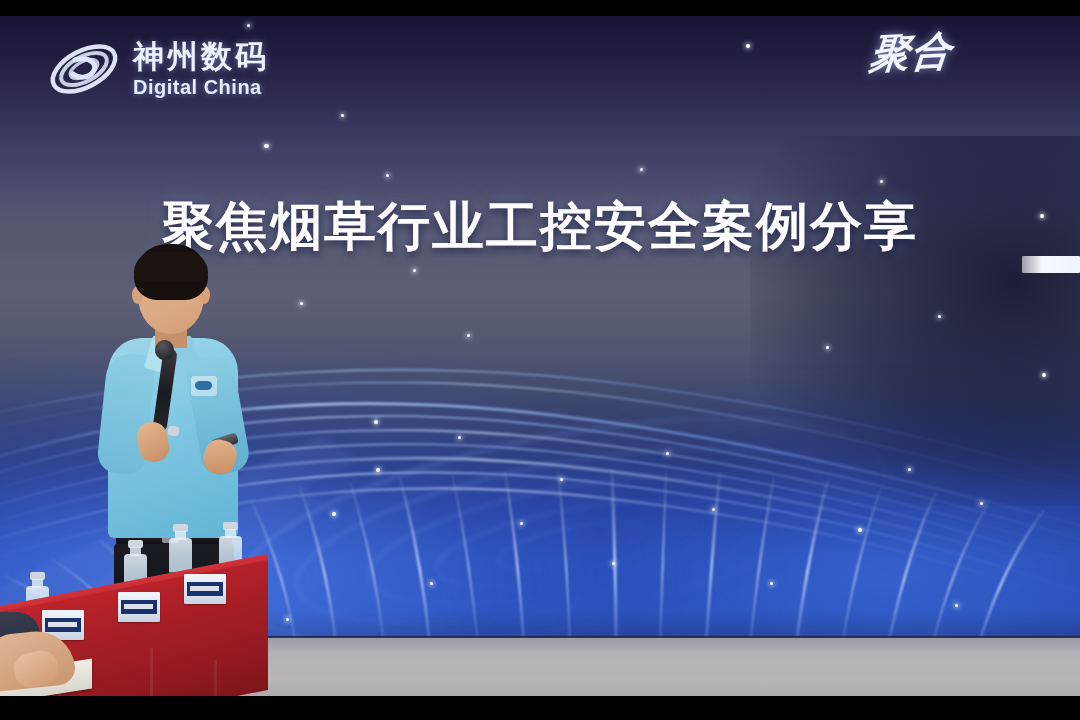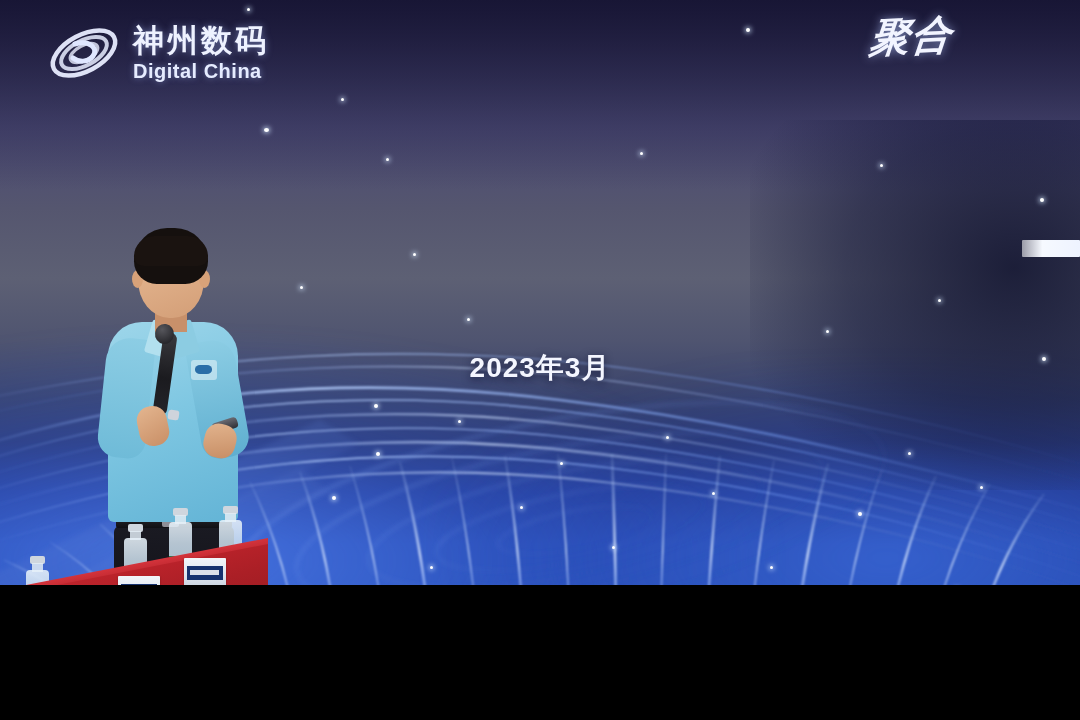--- a/index.html
+++ b/index.html
@@ -1,24 +1,25 @@
 <!DOCTYPE html>
 <html lang="zh"><head>
 <meta charset="utf-8">
 <title>Conference Stage Photo</title>
 <style>
   html,body{margin:0;padding:0;background:#000;}
   body{font-family:"Liberation Sans","DejaVu Sans",sans-serif;}
 
   #stage{
     position:relative;
-    width:1080px;height:585px;
+    width:1080px;height:680px;
     overflow:hidden;
     background:#2b2b4d;
     user-select:none;
+    margin-top:16px;
   }
 
   
   .led-wall{
     position:absolute;left:0;top:0;width:1080px;height:632px;
     background:
       linear-gradient(180deg,
         #2e2c52 0%,
         #3b3a63 9%,
         #4a4974 20%,
@@ -422,21 +423,21 @@
       <span class="logo-words">
         <span class="logo-cn">神州数码</span>
         <span class="logo-en">Digital China</span>
       </span>
     </div>
 
     <div class="logo-right">
       <div class="logo-right-cal">聚合</div>
     </div>
 
-    <div class="date-line">2023年3月</div>
+    <div class="main-title">聚焦烟草行业工控安全案例分享</div>
     <div class="edge-strip"></div>
   </div>
 
   <div class="floor-edge"></div>
   <div class="floor"></div>
 
   <div class="speaker">
     <div class="sp-pants"></div>
     <div class="sp-pants-split"></div>
     <div class="sp-belt"></div>

